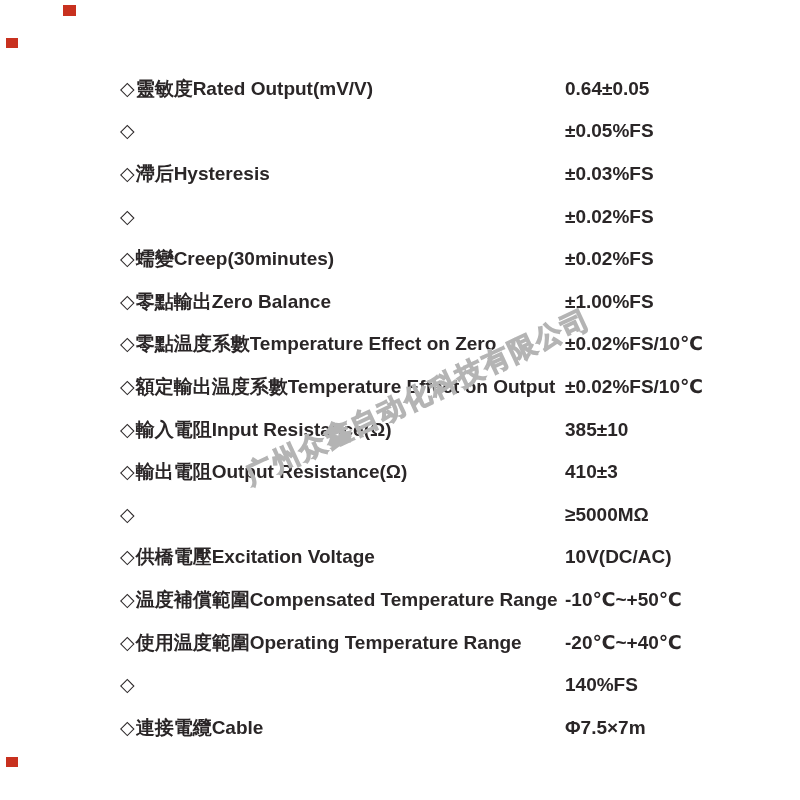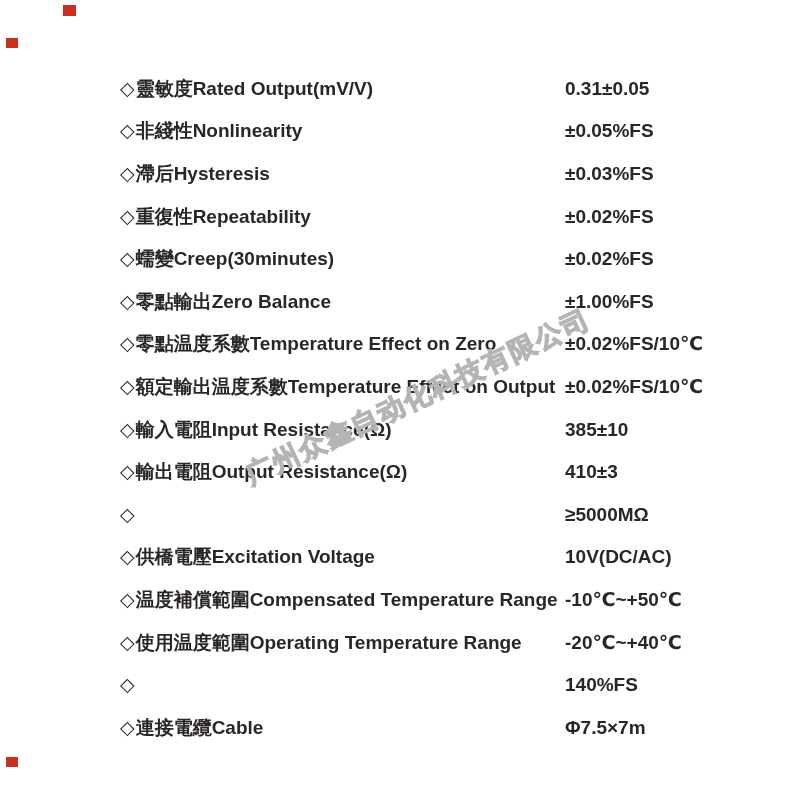--- a/index.html
+++ b/index.html
@@ -62,38 +62,36 @@
 </head>
 <body>
 
 <div class="page">
 
   <div class="spec-table">
 
     <div class="spec-row">
       <span class="bullet">◇</span>
       <span class="label">靈敏度Rated Output(mV/V)</span>
-      <span class="value">0.31±0.05</span>
+      <span class="value">0.64±0.05</span>
     </div>
 
     <div class="spec-row">
       <span class="bullet">◇</span>
-      <span class="label">非綫性Nonlinearity</span>
       <span class="value">±0.05%FS</span>
     </div>
 
     <div class="spec-row">
       <span class="bullet">◇</span>
       <span class="label">滯后Hysteresis</span>
       <span class="value">±0.03%FS</span>
     </div>
 
     <div class="spec-row">
       <span class="bullet">◇</span>
-      <span class="label">重復性Repeatability</span>
       <span class="value">±0.02%FS</span>
     </div>
 
     <div class="spec-row">
       <span class="bullet">◇</span>
       <span class="label">蠕變Creep(30minutes)</span>
       <span class="value">±0.02%FS</span>
     </div>
 
     <div class="spec-row">

